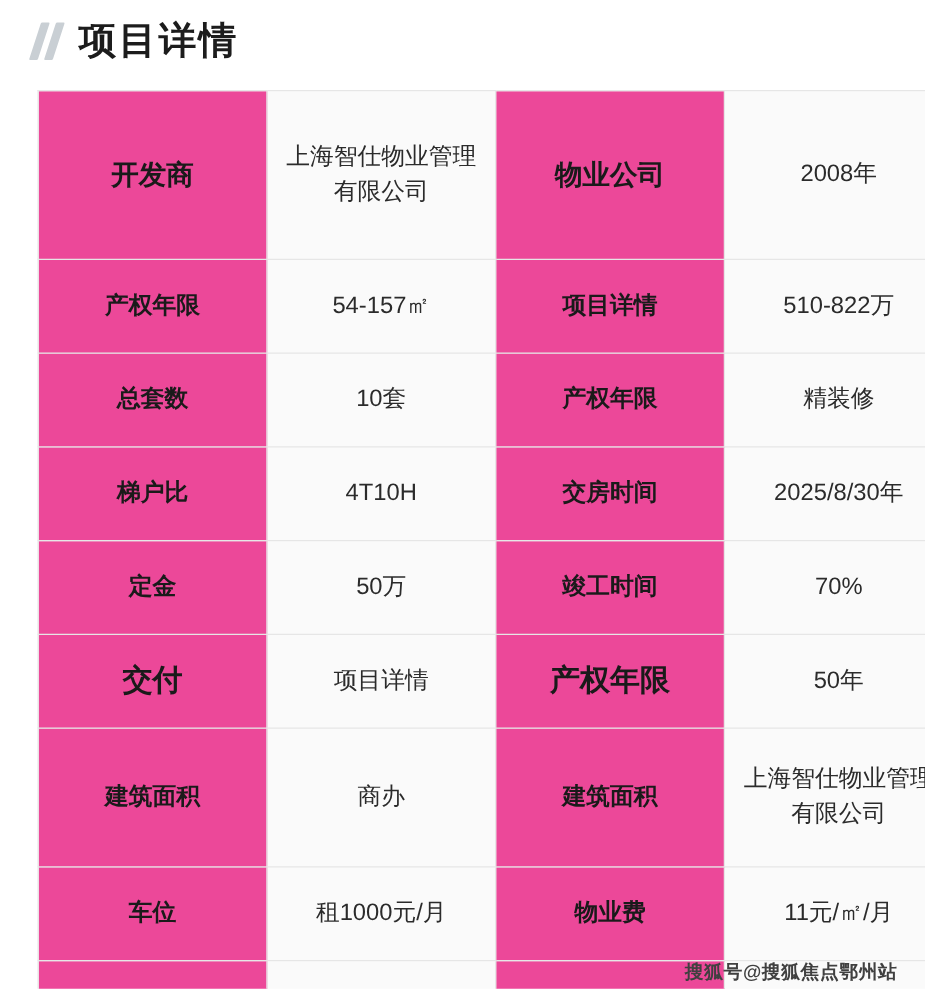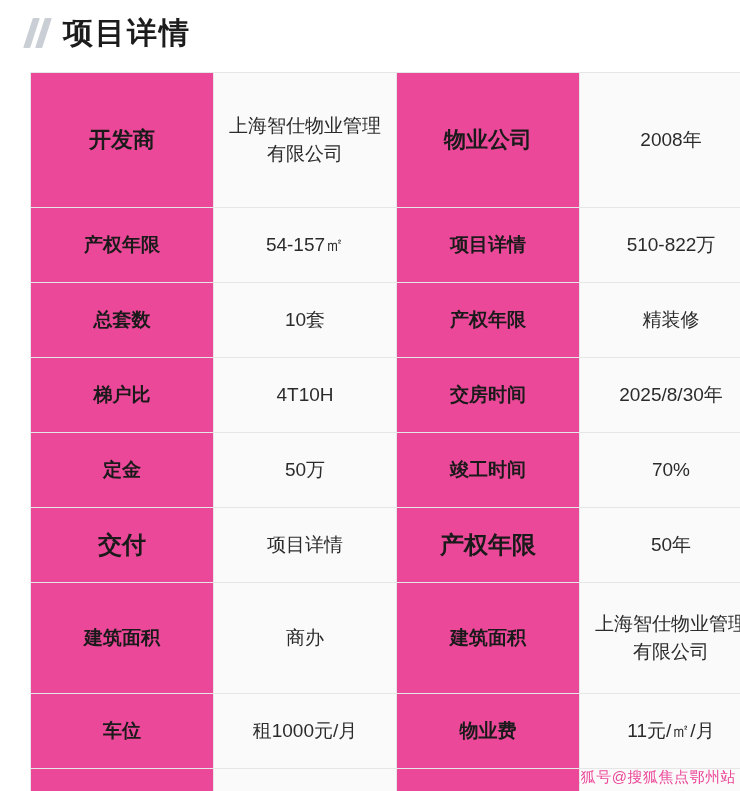--- a/index.html
+++ b/index.html
@@ -84,26 +84,27 @@
   tr.r1 td, tr.r2 td, tr.r3 td, tr.r4 td, tr.r5 td { height: 58px; }
   tr.r6 td { height: 94px; }
   tr.r7 td { height: 58px; }
   tr.r8 td { height: 100px; }
   tr.r0 td.label { font-size: 22px; }
   tr.r5 td.label { font-size: 24px; }
   tr.r5 td:nth-child(3) { font-size: 24px; }
   
   .watermark {
     position: absolute;
-    right: 4px;
+    right: 22px;
     bottom: 4px;
     font-size: 15px;
-    color: #ec4899;
+    color: #404040;
     letter-spacing: 0.5px;
     white-space: nowrap;
+    font-weight: bold;
   }
 </style>
 </head>
 <body>
 
 <div class="page">
 
   <div class="header">
     <div class="header-bars">
       <span class="bar"></span>

